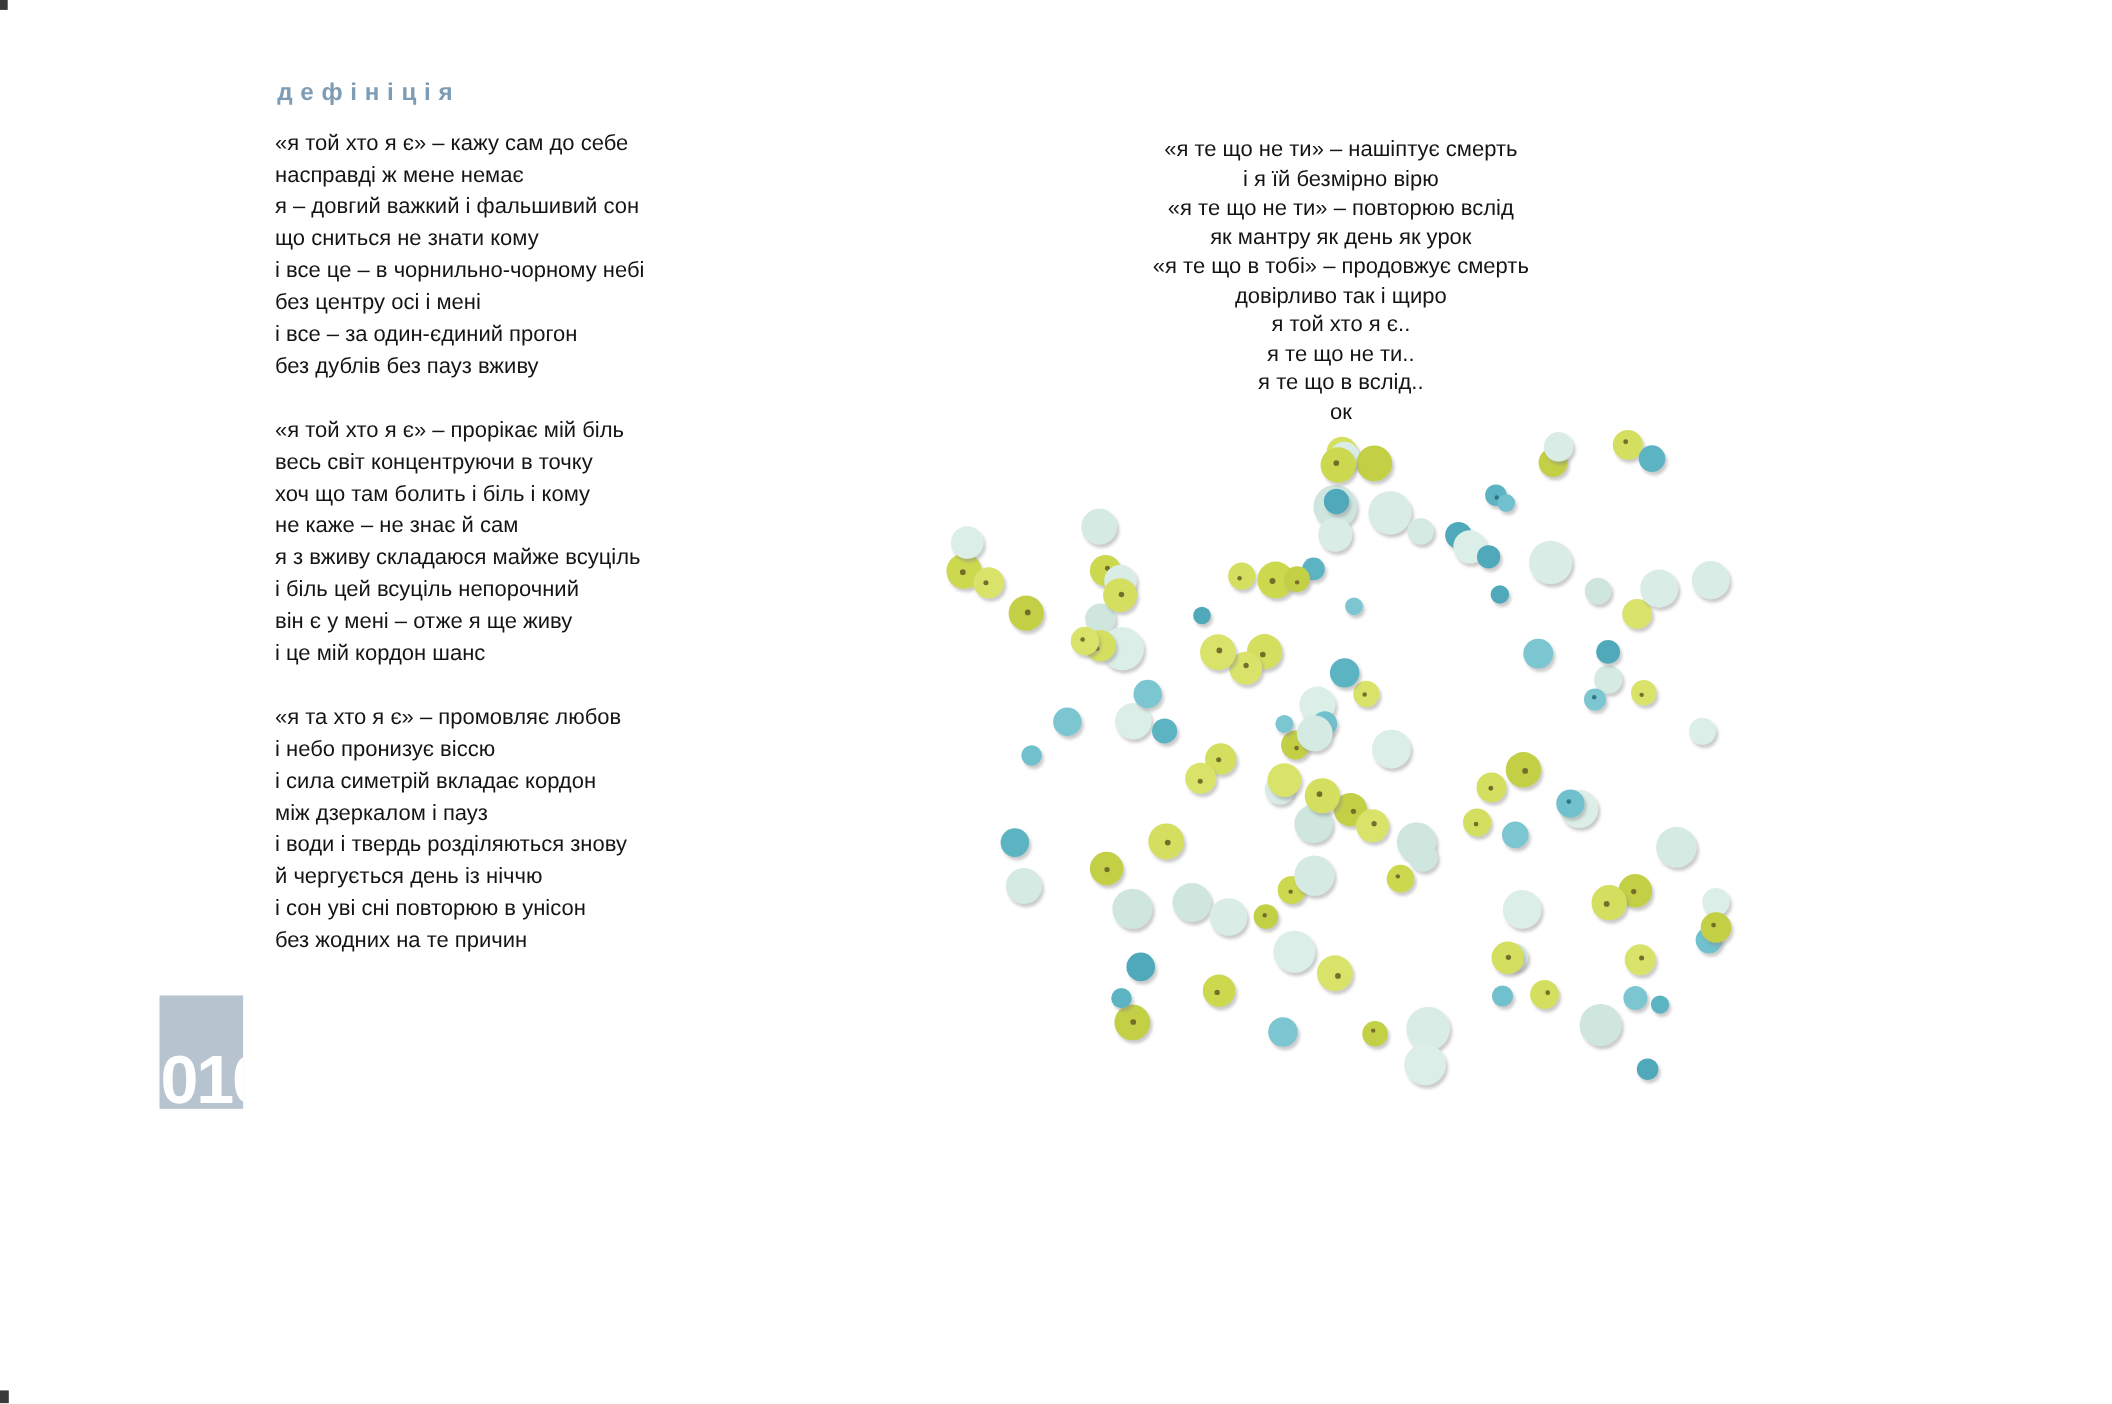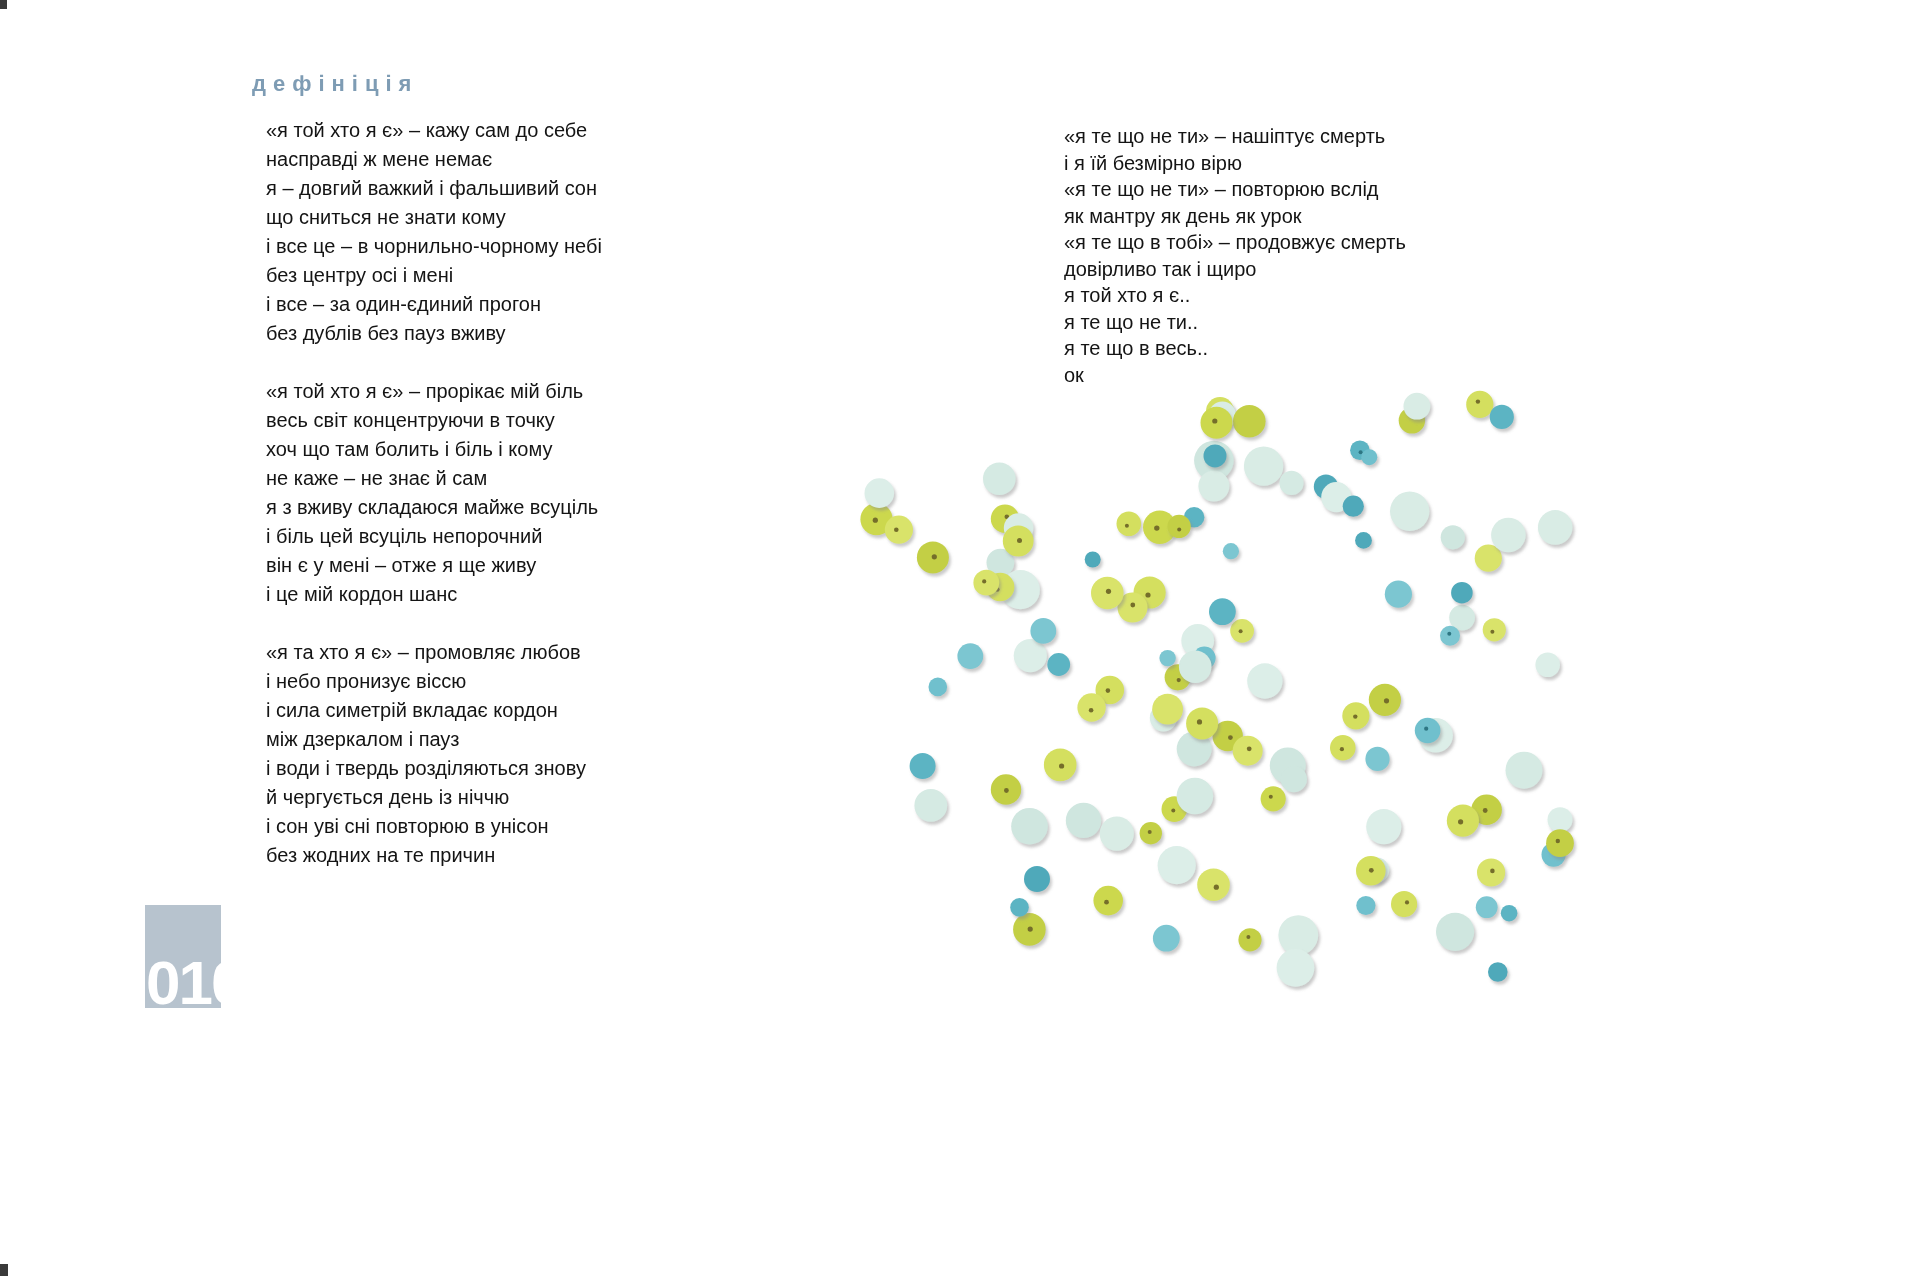--- a/index.html
+++ b/index.html
@@ -21,31 +21,31 @@
     top: 56px;
     font-size: 22px;
     font-weight: bold;
     letter-spacing: 7px;
     color: #7e9cb4;
   }
   .poem-column {
     position: absolute;
     color: #141414;
     font-size: 20px;
-    margin-left: 16px;
   }
   .left-poem {
     left: 250px;
     top: 116px;
     line-height: 29px;
   }
   .right-poem {
     left: 1048px;
     top: 123px;
     line-height: 26.5px;
+    text-align: center;
   }
   .stanza + .stanza {
     margin-top: 29px;
   }
   .poem-line {
     white-space: pre;
   }
   .page-number-box {
     position: absolute;
     left: 145px;
@@ -533,21 +533,21 @@
   <div class="poem-column right-poem">
     <div class="stanza">
         <div class="poem-line">«я те що не ти» – нашіптує смерть</div>
         <div class="poem-line">і я їй безмірно вірю</div>
         <div class="poem-line">«я те що не ти» – повторюю вслід</div>
         <div class="poem-line">як мантру як день як урок</div>
         <div class="poem-line">«я те що в тобі» – продовжує смерть</div>
         <div class="poem-line">довірливо так і щиро</div>
         <div class="poem-line">я той хто я є..</div>
         <div class="poem-line">я те що не ти..</div>
-        <div class="poem-line">я те що в весь..</div>
+        <div class="poem-line">я те що в вслід..</div>
         <div class="poem-line">ок</div>
       </div>
   </div>
 
   <div class="page-number-box">
     <span class="page-number">010</span>
   </div>
 
 </div>
 

